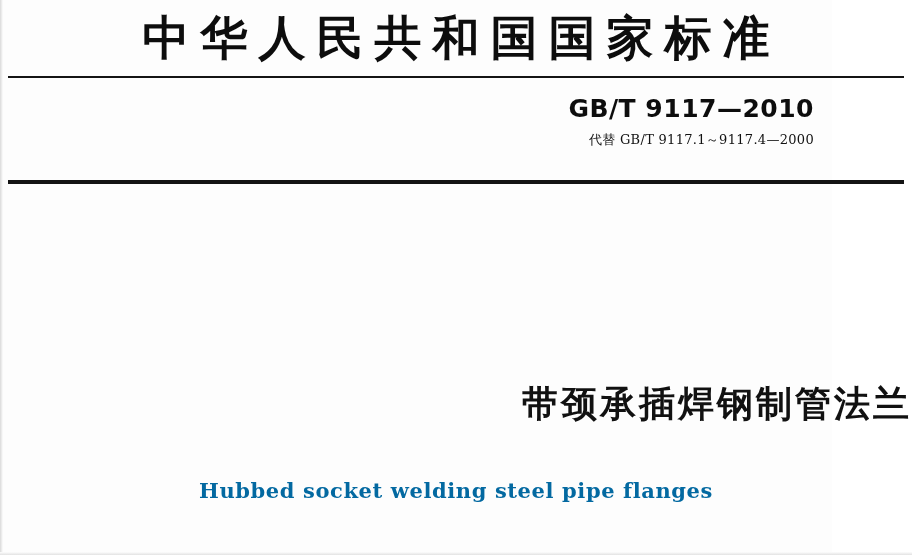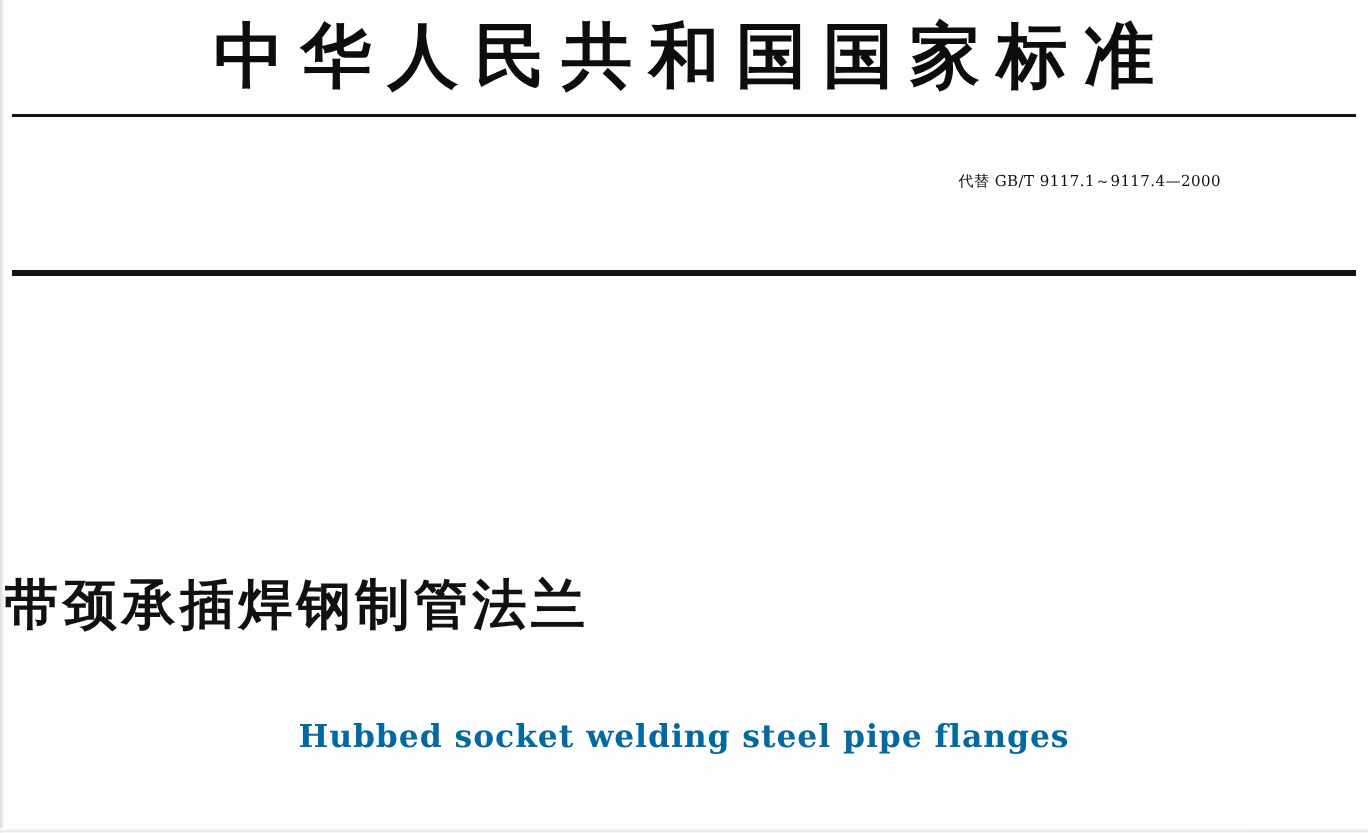--- a/index.html
+++ b/index.html
@@ -64,23 +64,23 @@
   }
   .std-number {
     font-family: "DejaVu Sans", sans-serif;
     font-weight: bold;
     font-size: 25px;
     letter-spacing: 0.5px;
     color: #0d0d0d;
     line-height: 1.1;
   }
   .std-replaces {
-    margin-top: 21px;
+    margin-top: 9px;
     font-family: "DejaVu Serif", serif;
-    font-size: 10px;
+    font-size: 13px;
     color: #111111;
     letter-spacing: 0.3px;
     line-height: 1.2;
   }
 
   
   .rule-heavy {
     position: absolute;
     left: 8px;
     top: 180px;
@@ -88,21 +88,21 @@
     height: 4px;
     background: #141414;
   }
 
   
   .title-cn {
     position: absolute;
     left: 0;
     top: 382px;
     width: 912px;
-    text-align: left;
+    text-align: right;
     font-family: "DejaVu Sans", sans-serif;
     font-weight: bold;
     font-size: 36px;
     letter-spacing: 3px;
     text-indent: 3px;
     color: #111111;
     line-height: 1.2;
   }
   .title-en {
     position: absolute;
@@ -137,20 +137,21 @@
 
   <div class="edge-left"></div>
 
   <div class="banner">
     <div class="banner-title">中华人民共和国国家标准</div>
   </div>
 
   <div class="rule-top"></div>
 
   <div class="std-block">
+    <div class="std-number">GB/T 9117—2010</div>
     <div class="std-replaces">代替 GB/T 9117.1～9117.4—2000</div>
   </div>
 
   <div class="rule-heavy"></div>
 
   <div class="title-cn">带颈承插焊钢制管法兰</div>
 
   <div class="title-en">Hubbed socket welding steel pipe flanges</div>
 
   <div class="edge-bottom"></div>

